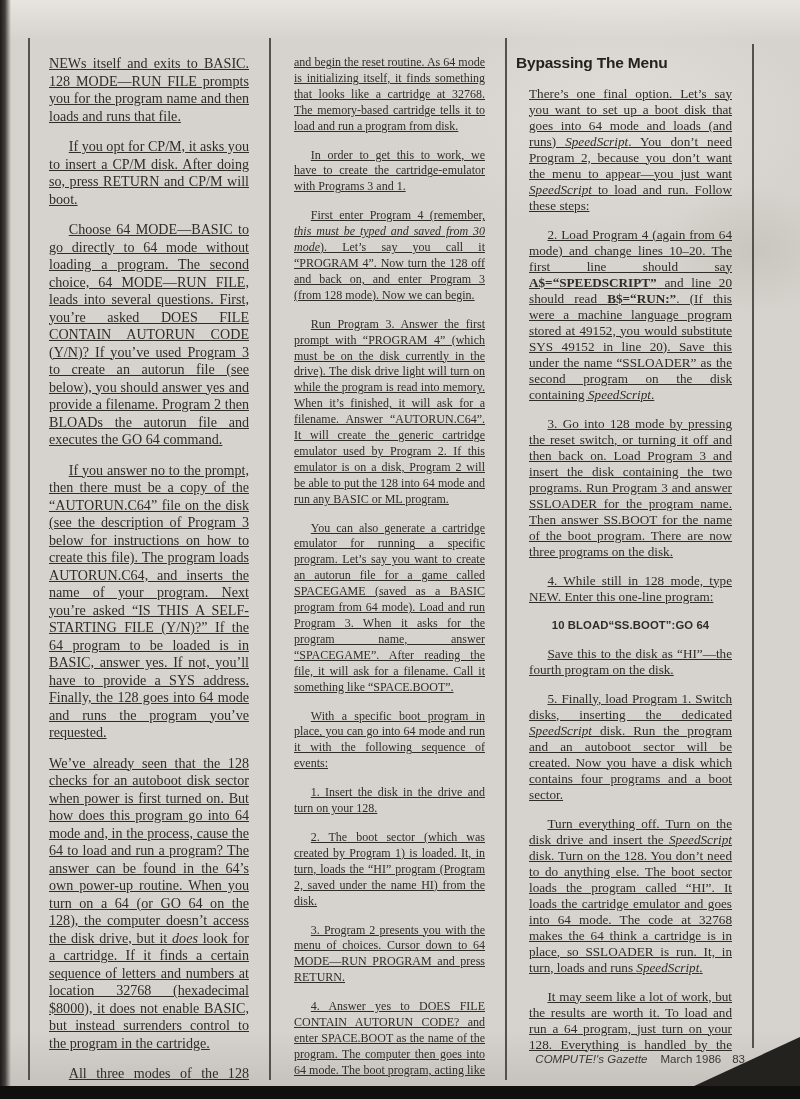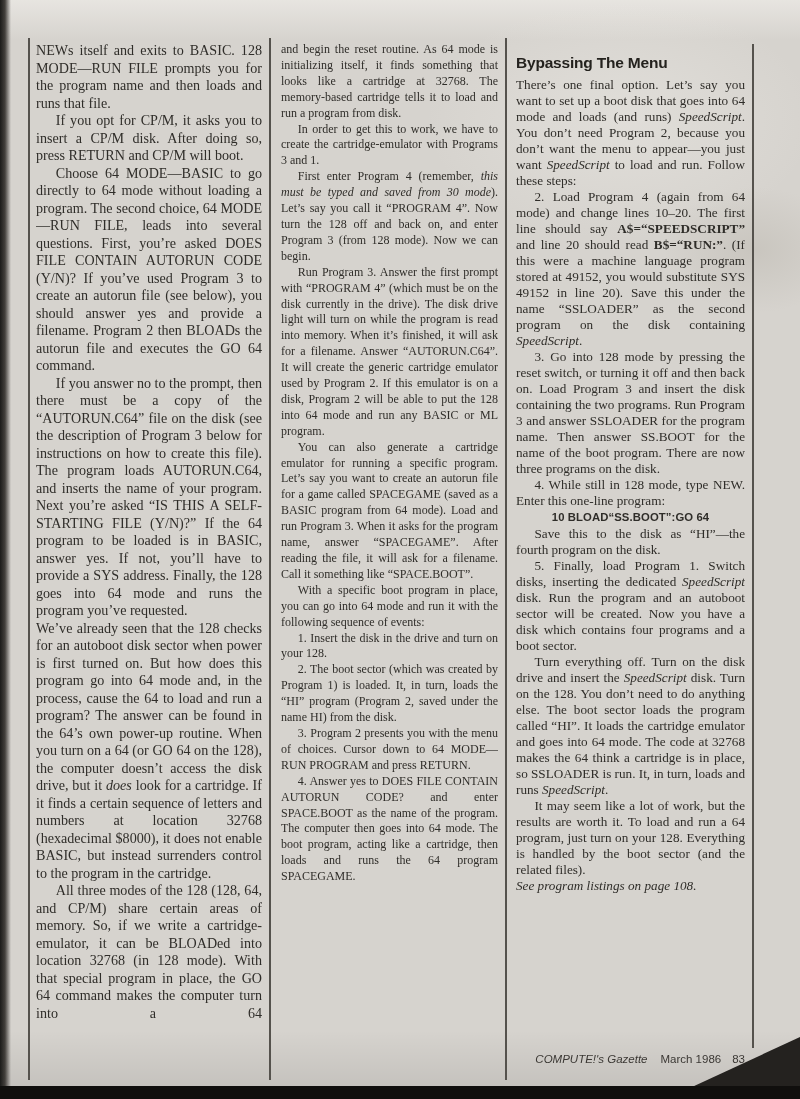--- a/index.html
+++ b/index.html
@@ -23,21 +23,21 @@
     clip-path:polygon(100% 0, 100% 100%, 0 100%);}
   .rule{position:absolute;width:2px;background:#55524d;}
   .rule-a{left:28px;top:38px;height:1042px;}
   .rule-b{left:269px;top:38px;height:1042px;}
   .rule-c{left:505px;top:38px;height:1042px;}
   .rule-d{left:752px;top:44px;height:1004px;}
   .col{position:absolute;top:42px;overflow:hidden;text-align:justify;}
   .col-1{left:36px;width:226px;height:1038px;font-size:14.1px;line-height:17.5px;}
   .col-2{left:281px;width:217px;height:1038px;font-size:12px;line-height:15.9px;}
   .col-3{left:516px;width:229px;height:1012px;font-size:13.2px;line-height:16.0px;}
-  .col p{margin:0;text-align:justify;}
+  .col p{margin:13px;text-align:justify;text-decoration:underline;}
   .col p.ind{text-indent:1.4em;}
   .col p.cont{text-align-last:justify;}
   .col h2{
     font-family:"Liberation Sans", sans-serif;
     font-size:15.5px;line-height:18.5px;letter-spacing:-0.2px;
     color:#24221e;margin:8px 0 4px 0;
   }
   .col h2:first-child{margin-top:12px;}
   .it{font-style:italic;}
   .bd{font-weight:bold;}

